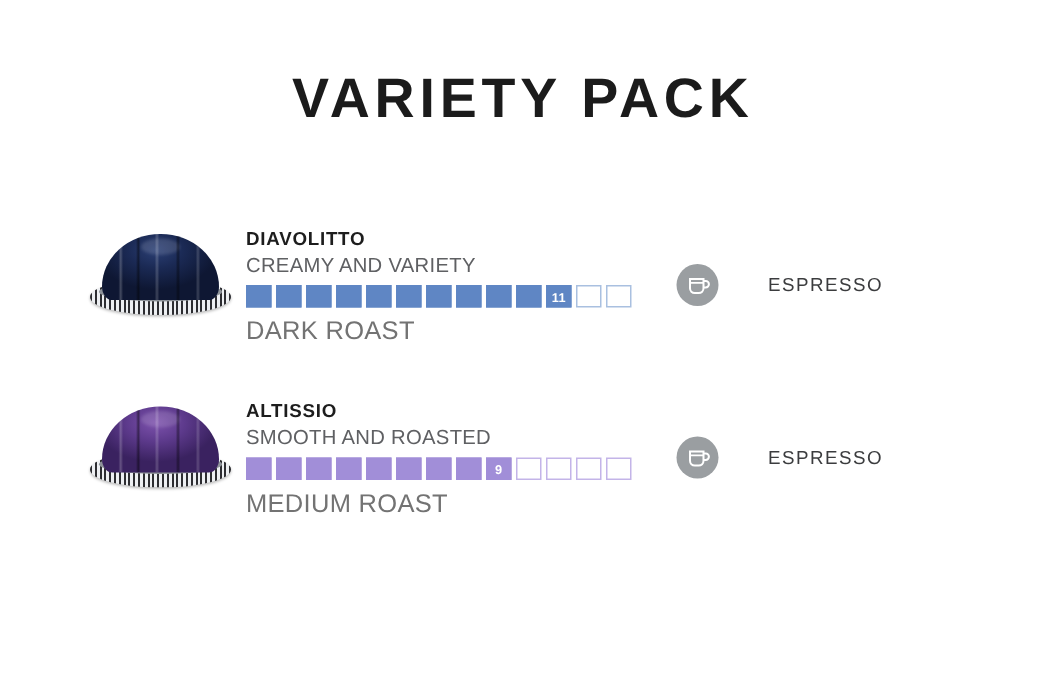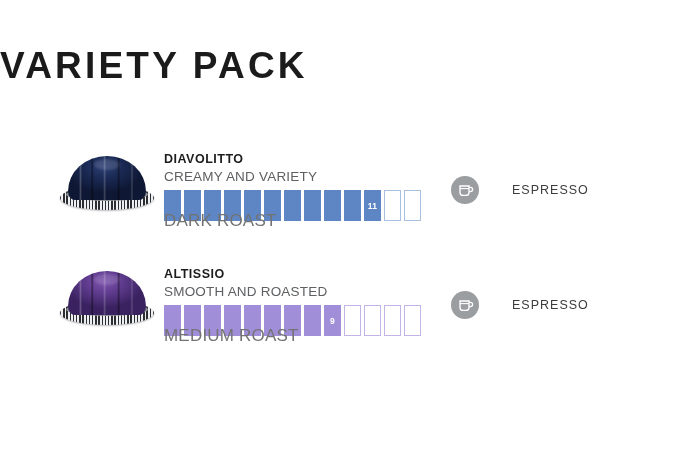--- a/index.html
+++ b/index.html
@@ -13,21 +13,21 @@
     position: relative;
     font-family: "Liberation Sans", sans-serif;
     overflow: hidden;
   }
 
   .page-title {
     position: absolute;
     left: 0;
     top: 44px;
     width: 697px;
-    text-align: left;
+    text-align: center;
     font-size: 37px;
     font-weight: bold;
     letter-spacing: 3.2px;
     color: #1b1b1b;
     line-height: 44px;
   }
 
   .product-row {
     position: absolute;
     left: 0;
@@ -141,21 +141,21 @@
 
   
   .intensity-bar {
     display: flex;
     gap: 3px;
     margin-top: 4px;
     height: 17px;
   }
   .cell {
     width: 17px;
-    height: 31px;
+    height: 15px;
     box-sizing: border-box;
     border: 1px solid transparent;
     display: flex;
     align-items: center;
     justify-content: center;
     font-size: 8.5px;
     font-weight: bold;
     color: #ffffff;
     letter-spacing: 0.2px;
   }

